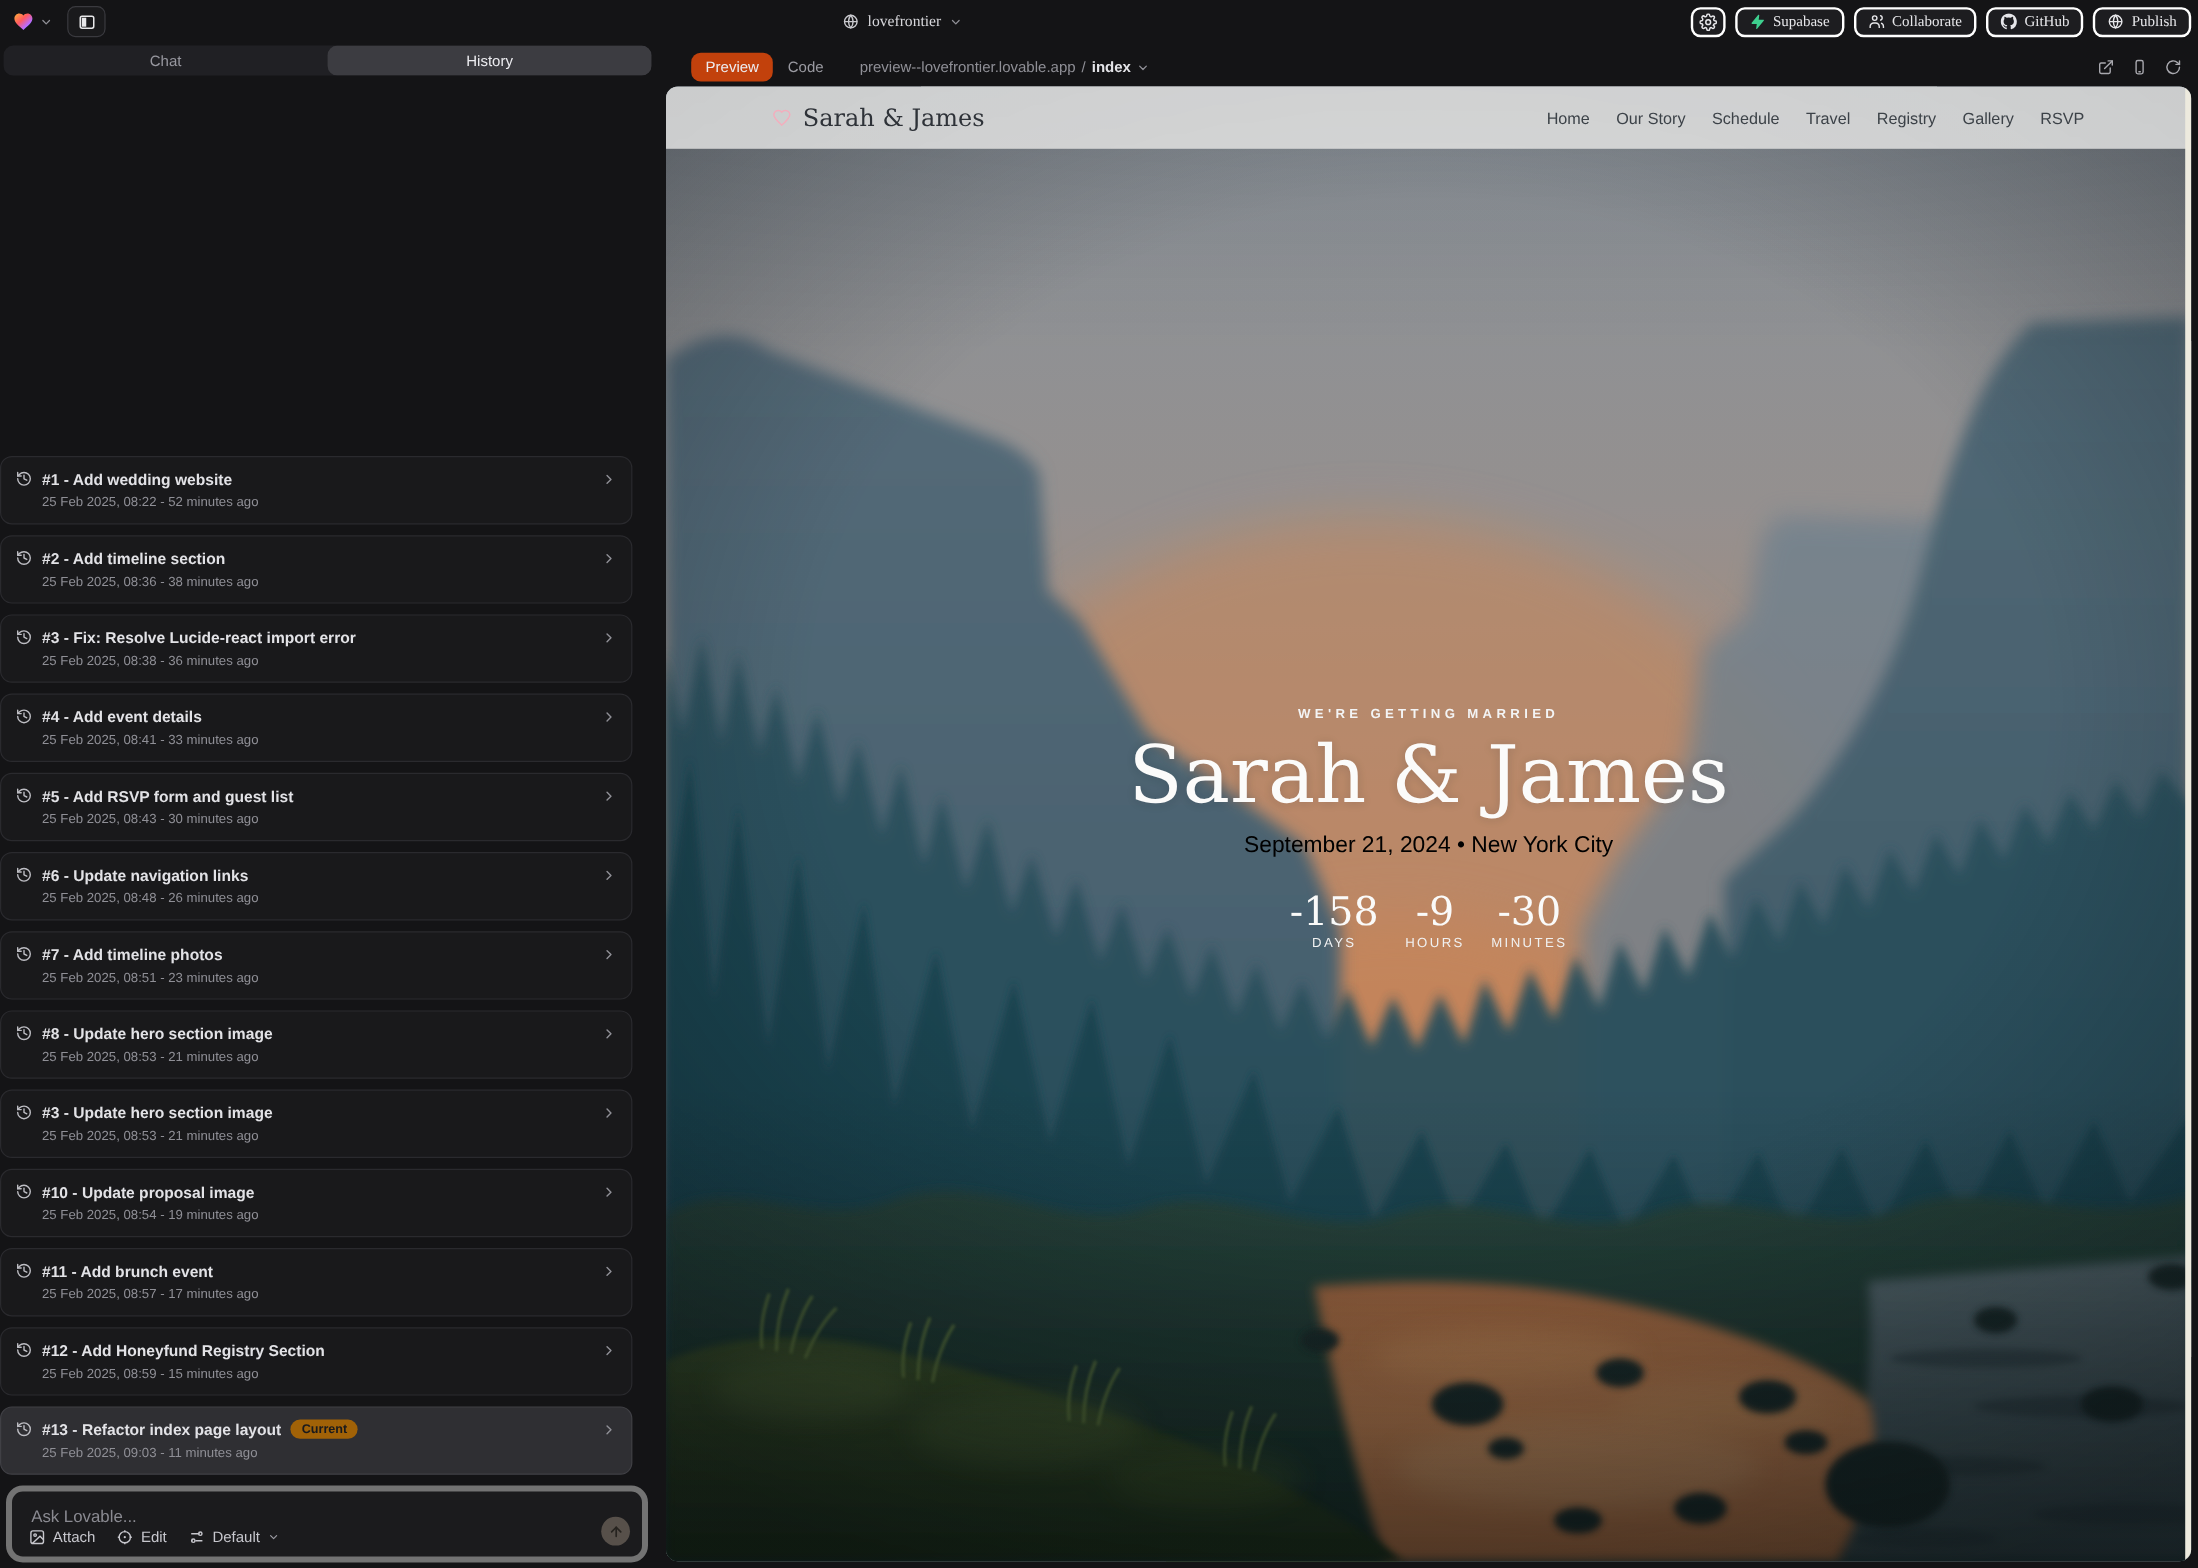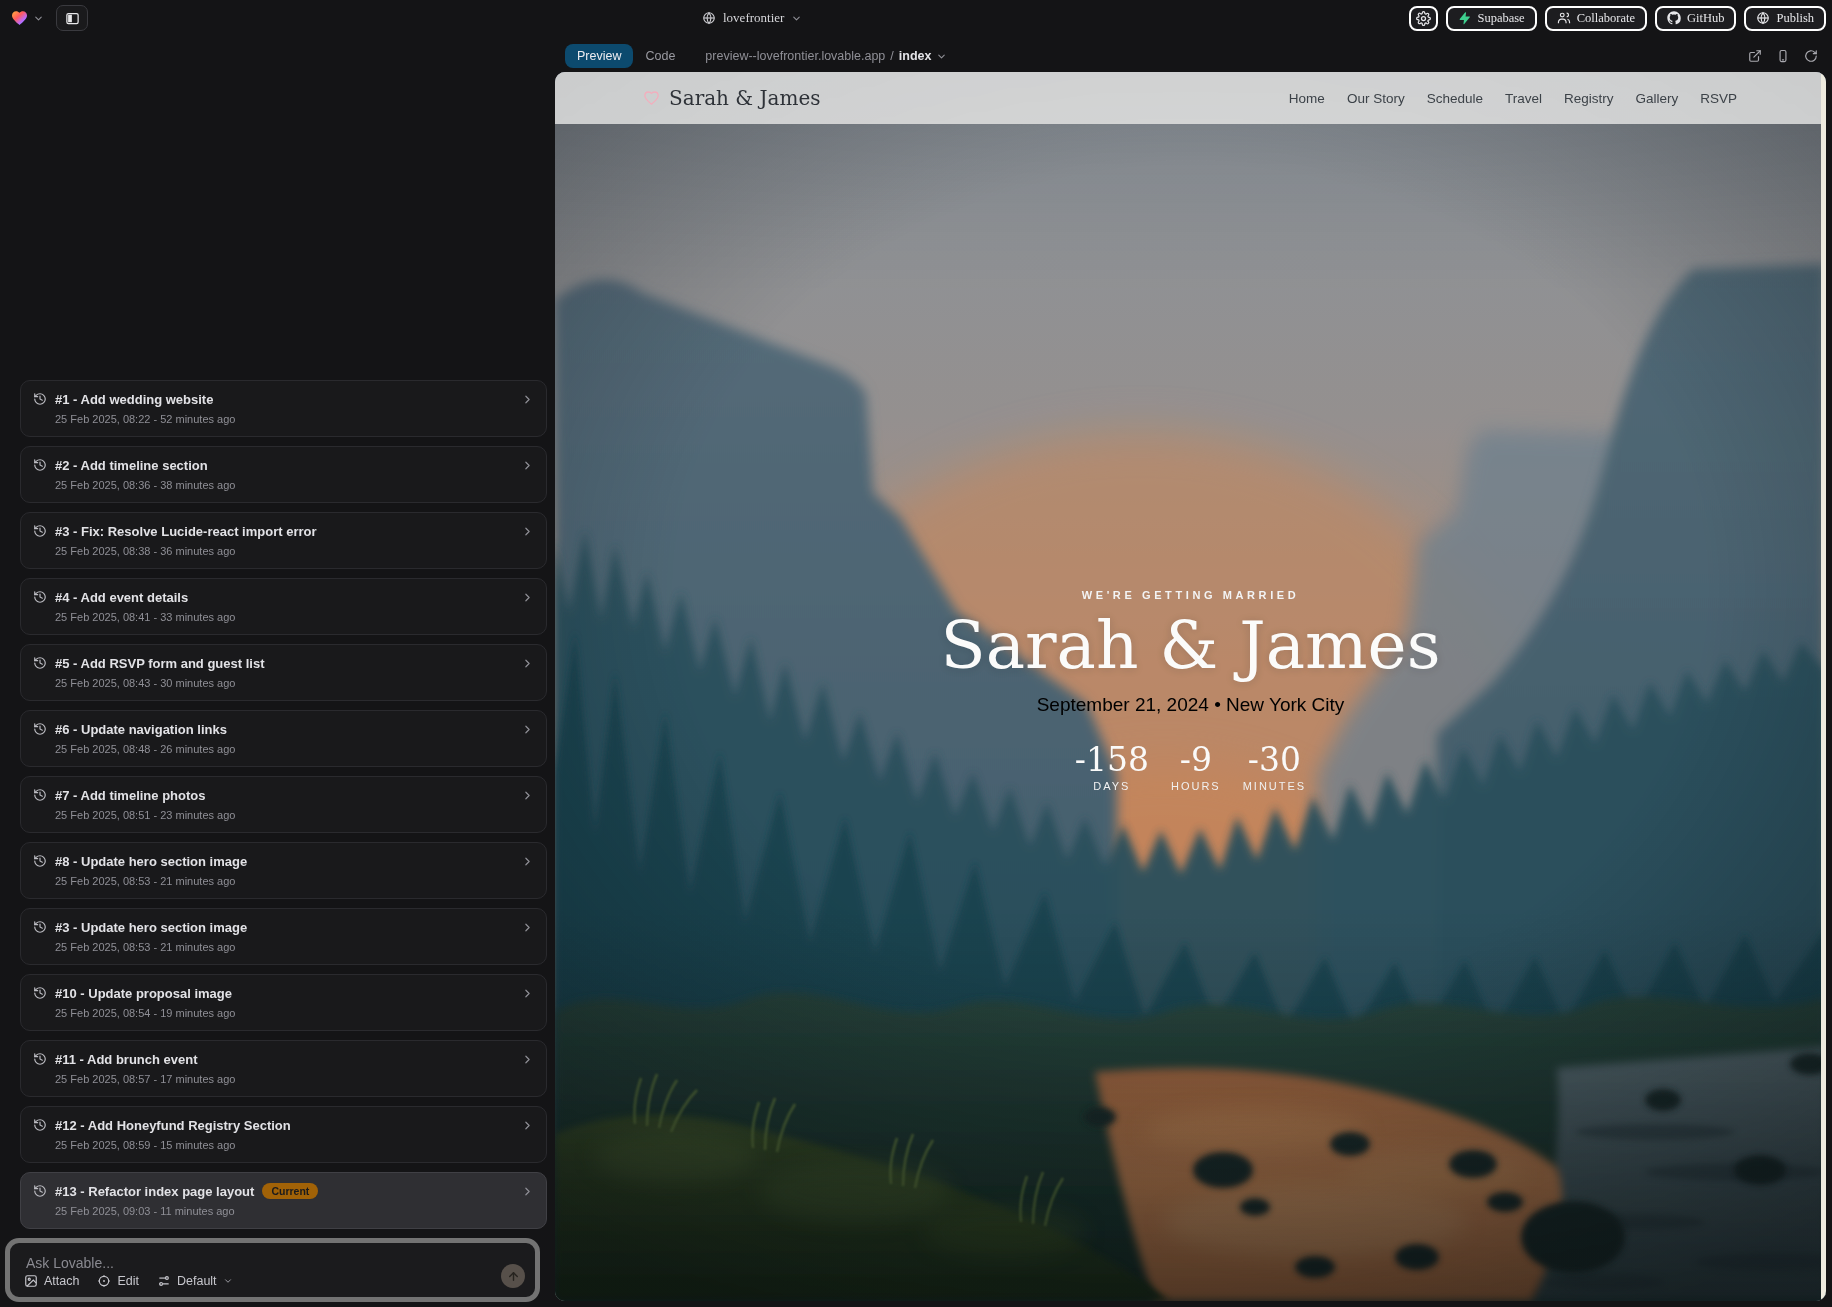--- a/index.html
+++ b/index.html
@@ -18,21 +18,21 @@
   .tb-right { position:absolute; right:6px; top:0; height:36px; display:flex; align-items:center; gap:8px; }
   .tb-btn { height:25px; display:flex; align-items:center; gap:6px; padding:0 10px; background:#1d1d20; border:2px solid #ffffff; border-radius:8px; color:#e6e6e9; font-size:12.5px; }
   .tb-btn.iconly { width:29px; padding:0; justify-content:center; }
 
   
   .sidebar { position:absolute; left:0; top:0; width:545px; height:1307px; }
   .seg { position:absolute; left:3px; top:38px; width:540px; height:25px; background:#202024; border-radius:8px; display:flex; overflow:hidden; }
   .seg-btn { flex:1; display:flex; align-items:center; justify-content:center; font-size:12.5px; color:#97979f; border-radius:8px; cursor:pointer; }
   .seg-btn.active { background:#3c3c41; color:#ececf0; }
 
-  .history-list { position:absolute; left:20px; top:380px; width:527px; }
+  .history-list { position:absolute; left:0; top:380px; width:527px; }
   .history-card { position:relative; height:57px; margin-bottom:9px; border:1px solid #2a2a2e; border-radius:10px; background:#19191b; padding:9px 12px 0 12px; cursor:pointer; }
   .history-card.current { background:#2f2f33; border-color:#404045; }
   .hc-top { display:flex; align-items:center; gap:8px; height:18px; color:#dcdce0; }
   .hc-title { font-size:13px; font-weight:700; color:#e2e2e6; white-space:nowrap; }
   .hc-badge { display:none; background:#a16207; color:#1a1a1c; font-size:10.5px; font-weight:700; padding:2.5px 9px; border-radius:999px; line-height:1;text-align:center; }
   .history-card.current .hc-badge { display:inline-block; }
   .hc-spacer { flex:1; }
   .hc-icon { color:#bdbdc3; }
   .hc-chevron { color:#8f8f96; }
   .hc-time { margin-left:22px; margin-top:5px; font-size:11px; color:#8f8f96; }
@@ -42,21 +42,21 @@
   .composer-input { position:absolute; left:16px; top:9px; width:430px; height:22px; background:transparent; border:none; outline:none; color:#e8e8ea; font-size:14px; font-family:"Liberation Sans",sans-serif; }
   .composer-input::placeholder { color:#8a8a91; }
   .composer-actions { position:absolute; left:14px; bottom:9px; display:flex; align-items:center; gap:18px; color:#c7c7cd; font-size:12.5px; }
   .comp-act { display:flex; align-items:center; gap:6px; cursor:pointer; }
   .send-btn { position:absolute; right:10px; bottom:9px; width:24px; height:24px; border-radius:50%; background:#57504a; display:flex; align-items:center; justify-content:center; color:#26231f; cursor:pointer; }
 
   
   .preview-pane { position:absolute; left:555px; top:40px; width:1271px; height:1262px; }
   .pv-toolbar { position:absolute; left:0; top:0; width:100%; height:32px; display:flex; align-items:center; }
   .pv-tab { font-size:12.5px; color:#9a9aa1; padding:5px 12px; border-radius:8px; cursor:pointer; }
-  .pv-tab.active { background:#0c4a6e; color:#ececf0; margin-left:10px; }
+  .pv-tab.active { background:#c2410c; color:#ececf0; margin-left:21px; }
   .pv-url { display:flex; align-items:center; gap:5px; margin-left:18px; font-size:12.5px; color:#8f8f96; cursor:pointer; }
   .pv-url .page { color:#e4e4e8; font-weight:700; }
   .pv-icons { position:absolute; right:8px; top:0; height:32px; display:flex; align-items:center; gap:14px; color:#a9a9af; }
   .pv-icons > span { cursor:pointer; }
 
   
   .site-frame { position:absolute; left:0; top:32px; width:1271px; height:1229px; border-radius:10px; overflow:hidden; background:#9aa2ab; }
   .hero-art { position:absolute; left:0; top:0; width:100%; height:100%; }
   .vignette { position:absolute; inset:0; pointer-events:none;
     background:
@@ -155,20 +155,24 @@
           <circle cx="12" cy="12" r="9"></circle>
             <path d="M3 12h18"></path>
             <path d="M12 3a14 14 0 0 1 0 18a14 14 0 0 1 0-18z"></path>
         </svg>
         <span>Publish</span>
       </div>
     </div>
   </header>
 
   <aside class="sidebar">
+    <div class="seg">
+      <div class="seg-btn">Chat</div>
+      <div class="seg-btn active">History</div>
+    </div>
 
     <div class="history-list">
         <div class="history-card">
     <div class="hc-top">
       <span class="hc-icon">
         <svg class="ic" width="14" height="14" viewBox="0 0 24 24" fill="none" stroke="currentColor" stroke-width="2" stroke-linecap="round" stroke-linejoin="round">
           <path d="M3 12a9 9 0 1 0 9-9 9.75 9.75 0 0 0-6.74 2.74L3 8"></path>
                 <path d="M3 3v5h5"></path>
                 <path d="M12 7v5l4 2"></path>
         </svg>

